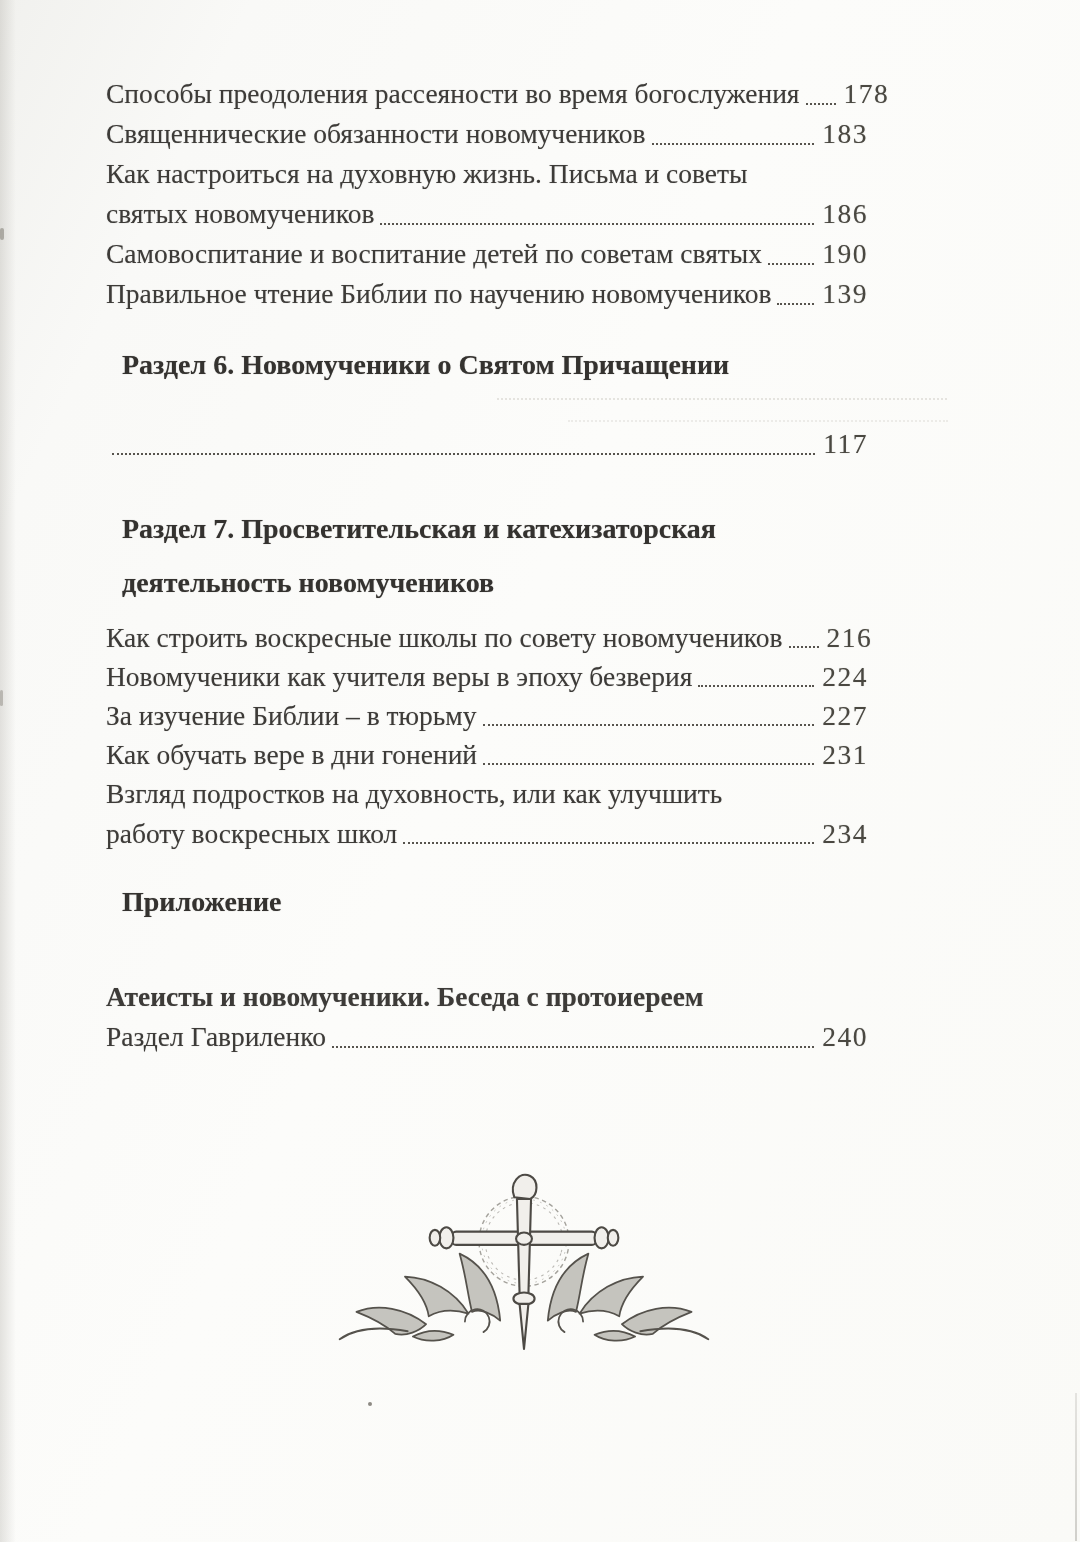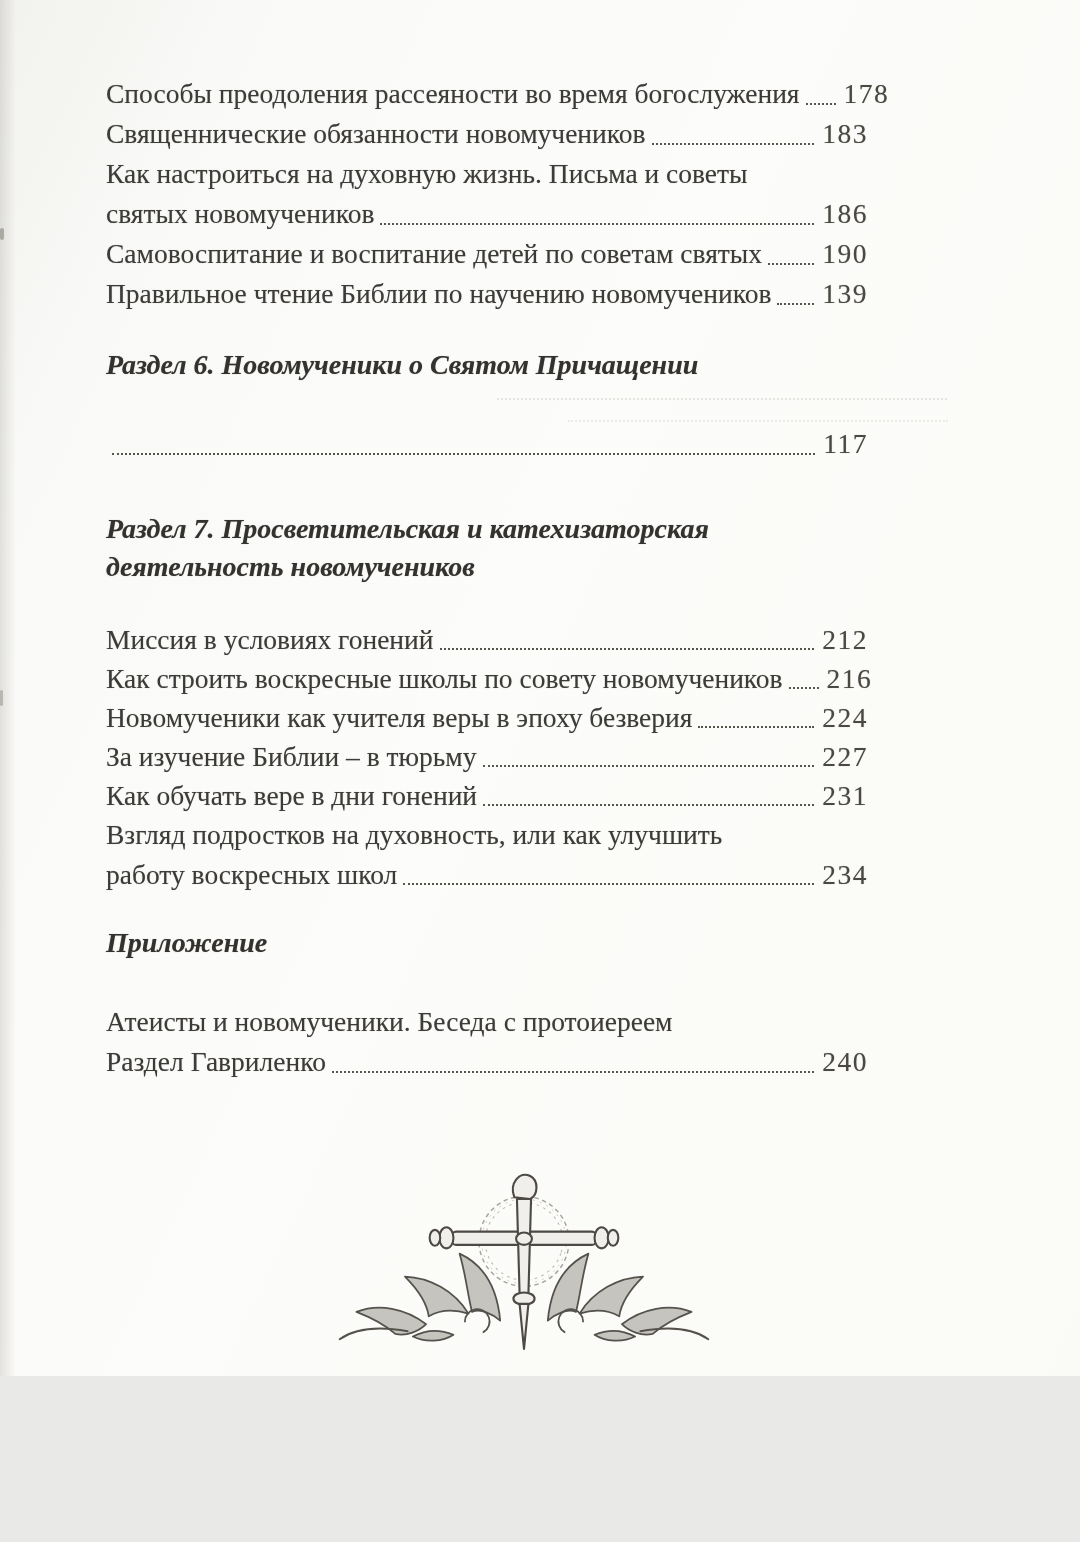--- a/index.html
+++ b/index.html
@@ -1,18 +1,18 @@
 <!DOCTYPE html>
 <html><head>
 <meta charset="utf-8">
 <style>
   html,body{margin:0;padding:0;background:#e9e9e7;}
   .page{
     position:relative;
-    width:1080px;height:1376px;
+    width:1080px;height:1542px;
     margin:0 auto;
     background:
       linear-gradient(115deg, #f1f1ee 0%, #f9f9f7 14%, #fcfcfa 45%, #fafaf7 100%);
     overflow:hidden;
     font-family:"Liberation Serif","DejaVu Serif",serif;
     color:#3d3b38;
   }
   
   .left-shade{position:absolute;left:0;top:0;width:16px;height:100%;
     background:linear-gradient(90deg,rgba(168,165,158,.30),rgba(168,165,158,0));}
@@ -33,31 +33,30 @@
     height:40px;font-size:27.5px;line-height:40px;
     text-shadow:0 0 1px rgba(61,59,56,.35);
     white-space:nowrap;
   }
   .sec7 .toc-row{height:39px;line-height:39px;}
   .leader{flex:1 1 auto;align-self:flex-end;
     border-bottom:2.6px dotted #57544e;
     margin:0 8px 9px 6px;min-width:30px;}
   .pg{letter-spacing:1.5px;color:#4a4841;}
   .section-heading{
-    font-weight:bold;font-size:28px;line-height:38px;margin:0;
+    font-weight:bold;font-size:28px;line-height:38px;margin:16px;
     text-shadow:0 0 1px rgba(40,38,35,.4);
     color:#34322f;
-    font-style:italic;
   }
   .mt-a{margin-top:32px;}  
   .mt-b{margin-top:40px;}  
   .mt-c{margin-top:46px;}  
   .mt-d{margin-top:34px;}  
   .mt-e{margin-top:30px;}  
-  .mt-f{margin-top:40px;}  
+  .mt-f{margin-top:56px;font-weight:bold;}  
 
   .ornament{position:absolute;left:330px;top:1160px;width:388px;height:212px;}
 </style>
 </head>
 <body>
 
 <div class="page">
 
   <div class="left-shade"></div>
   <div class="speck s1"></div>
@@ -101,25 +100,20 @@
     <h2 class="section-heading mt-a">Раздел 6. Новомученики о Святом Причащении</h2>
     <div class="toc-row mt-b">
       <span class="leader"></span>
       <span class="pg">117</span>
     </div>
 
     <h2 class="section-heading mt-c">Раздел 7. Просветительская и катехизаторская</h2>
     <h2 class="section-heading">деятельность новомучеников</h2>
 
     <div class="sec7">
-      <div class="toc-row mt-d">
-        <span>Миссия в условиях гонений</span>
-        <span class="leader"></span>
-        <span class="pg">212</span>
-      </div>
       <div class="toc-row">
         <span>Как строить воскресные школы по совету новомучеников</span>
         <span class="leader"></span>
         <span class="pg">216</span>
       </div>
       <div class="toc-row">
         <span>Новомученики как учителя веры в эпоху безверия</span>
         <span class="leader"></span>
         <span class="pg">224</span>
       </div>

